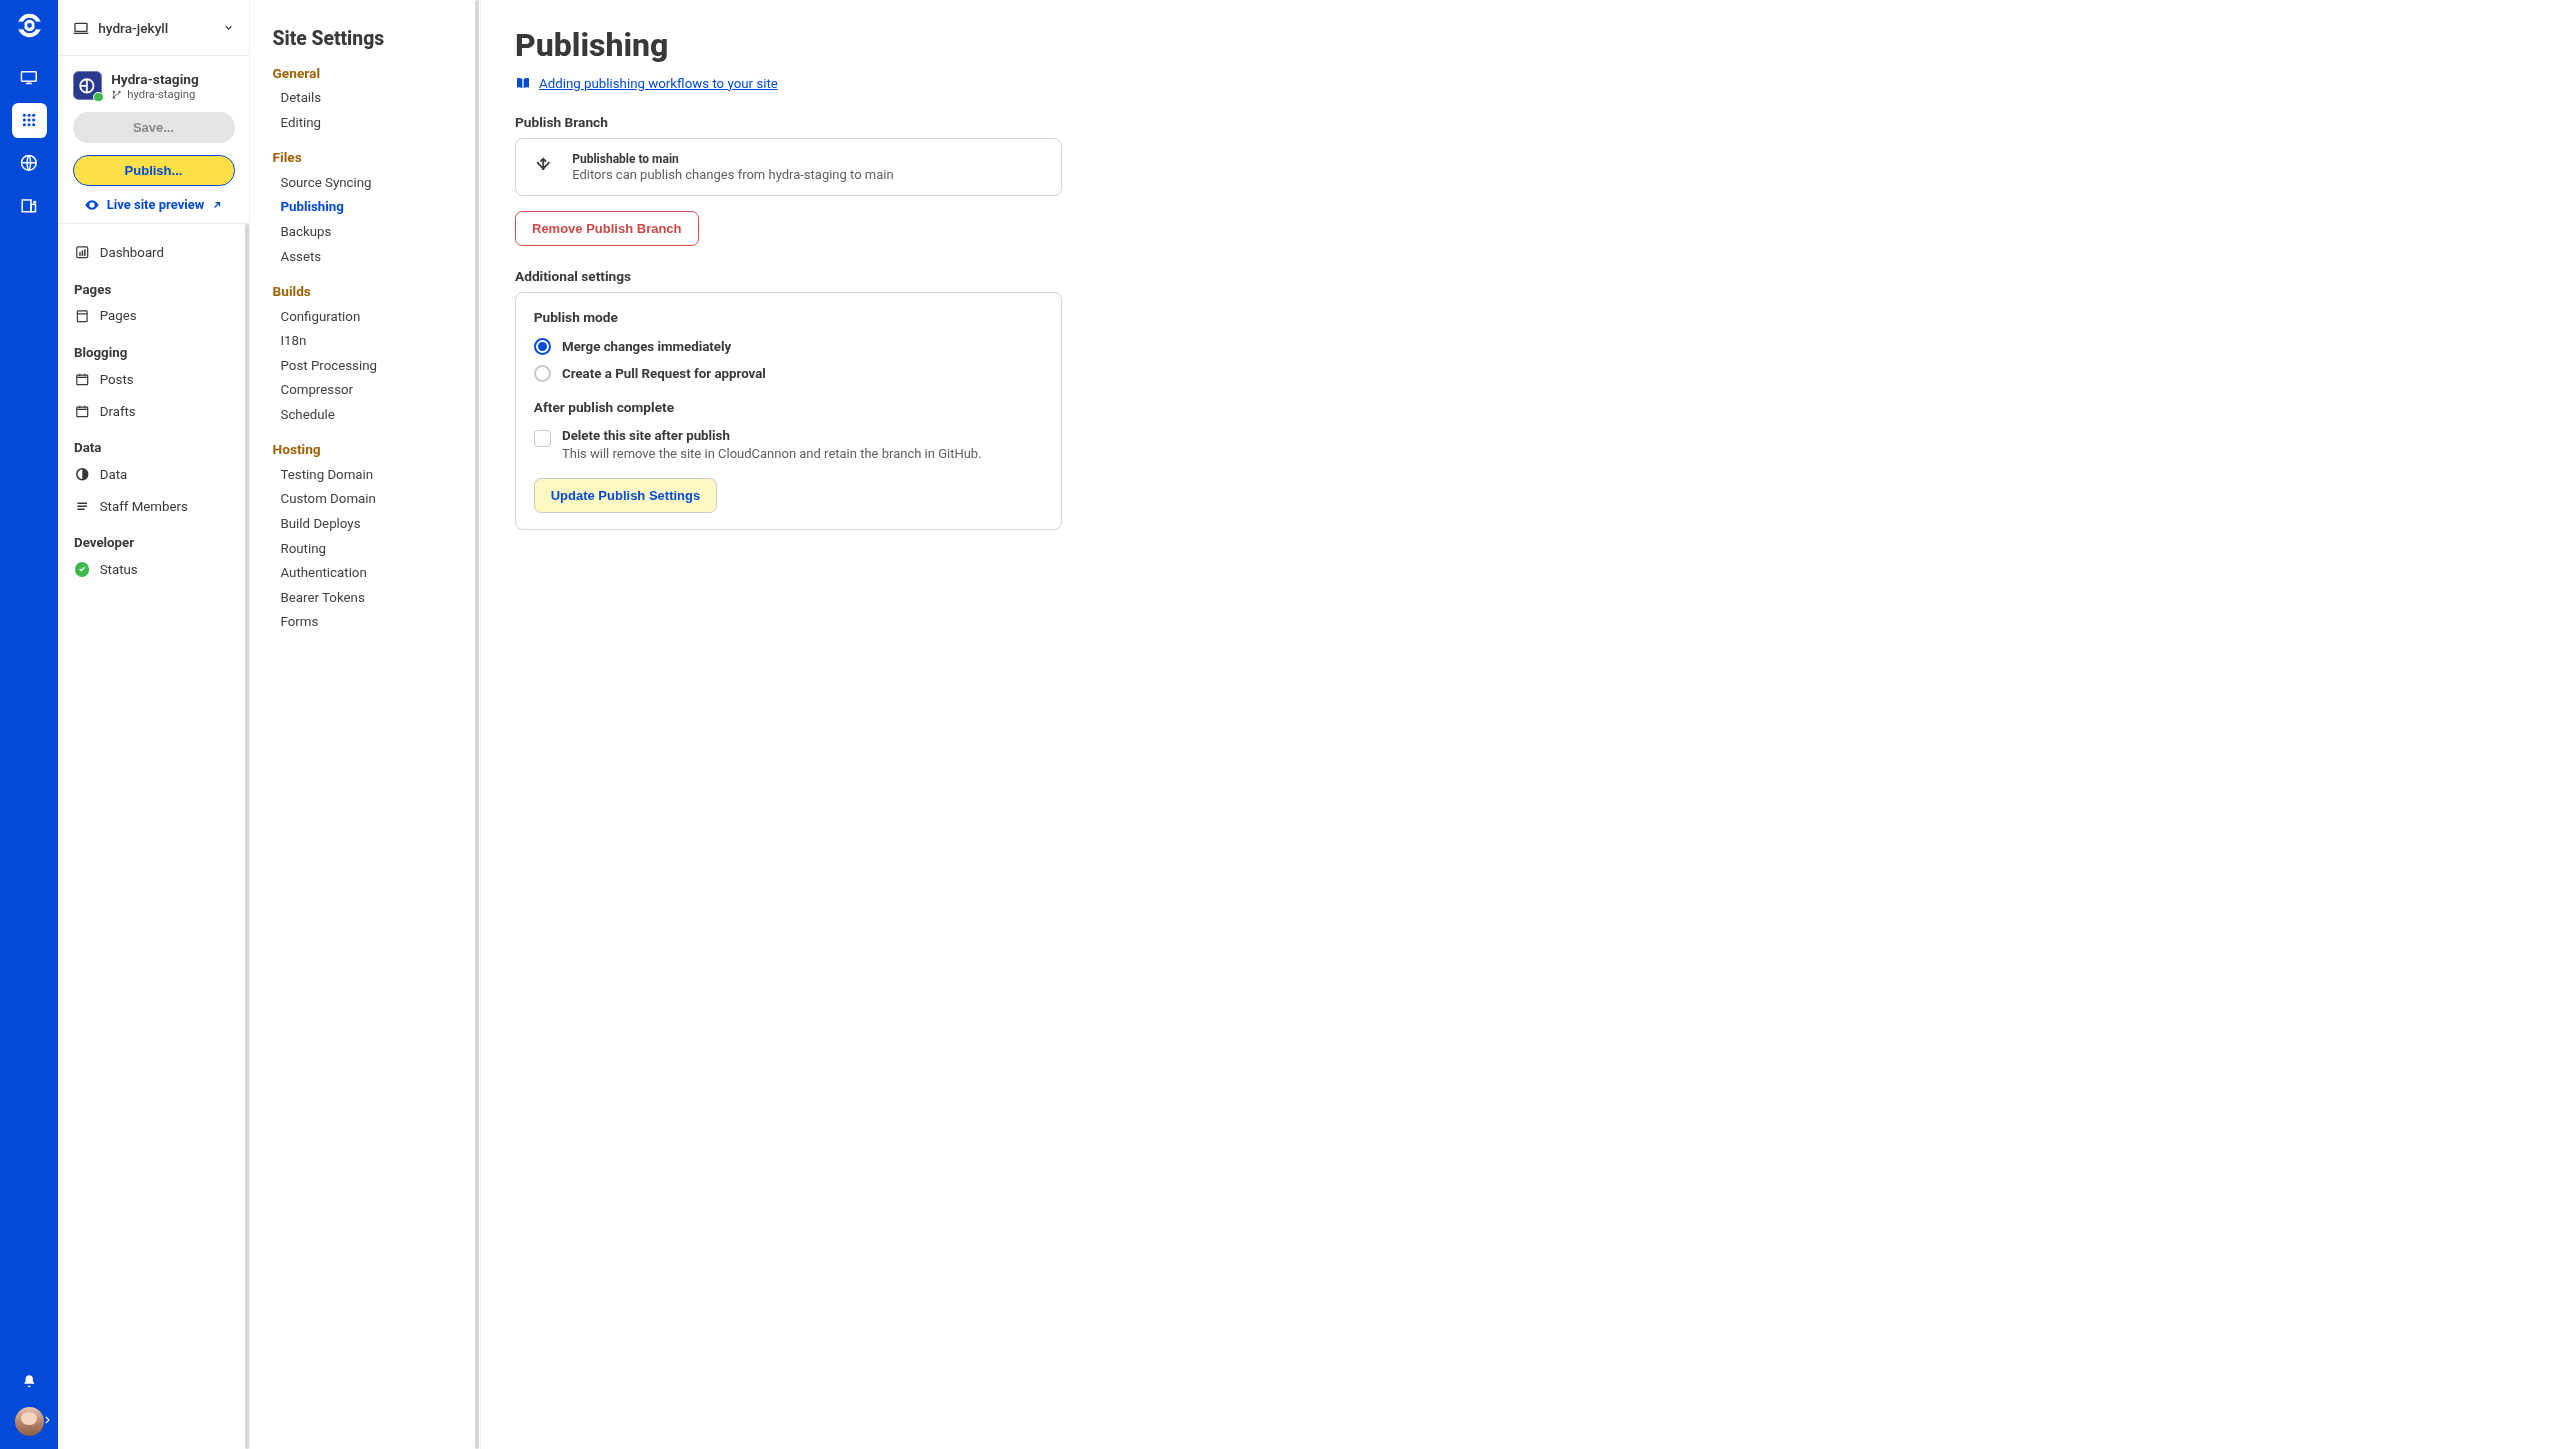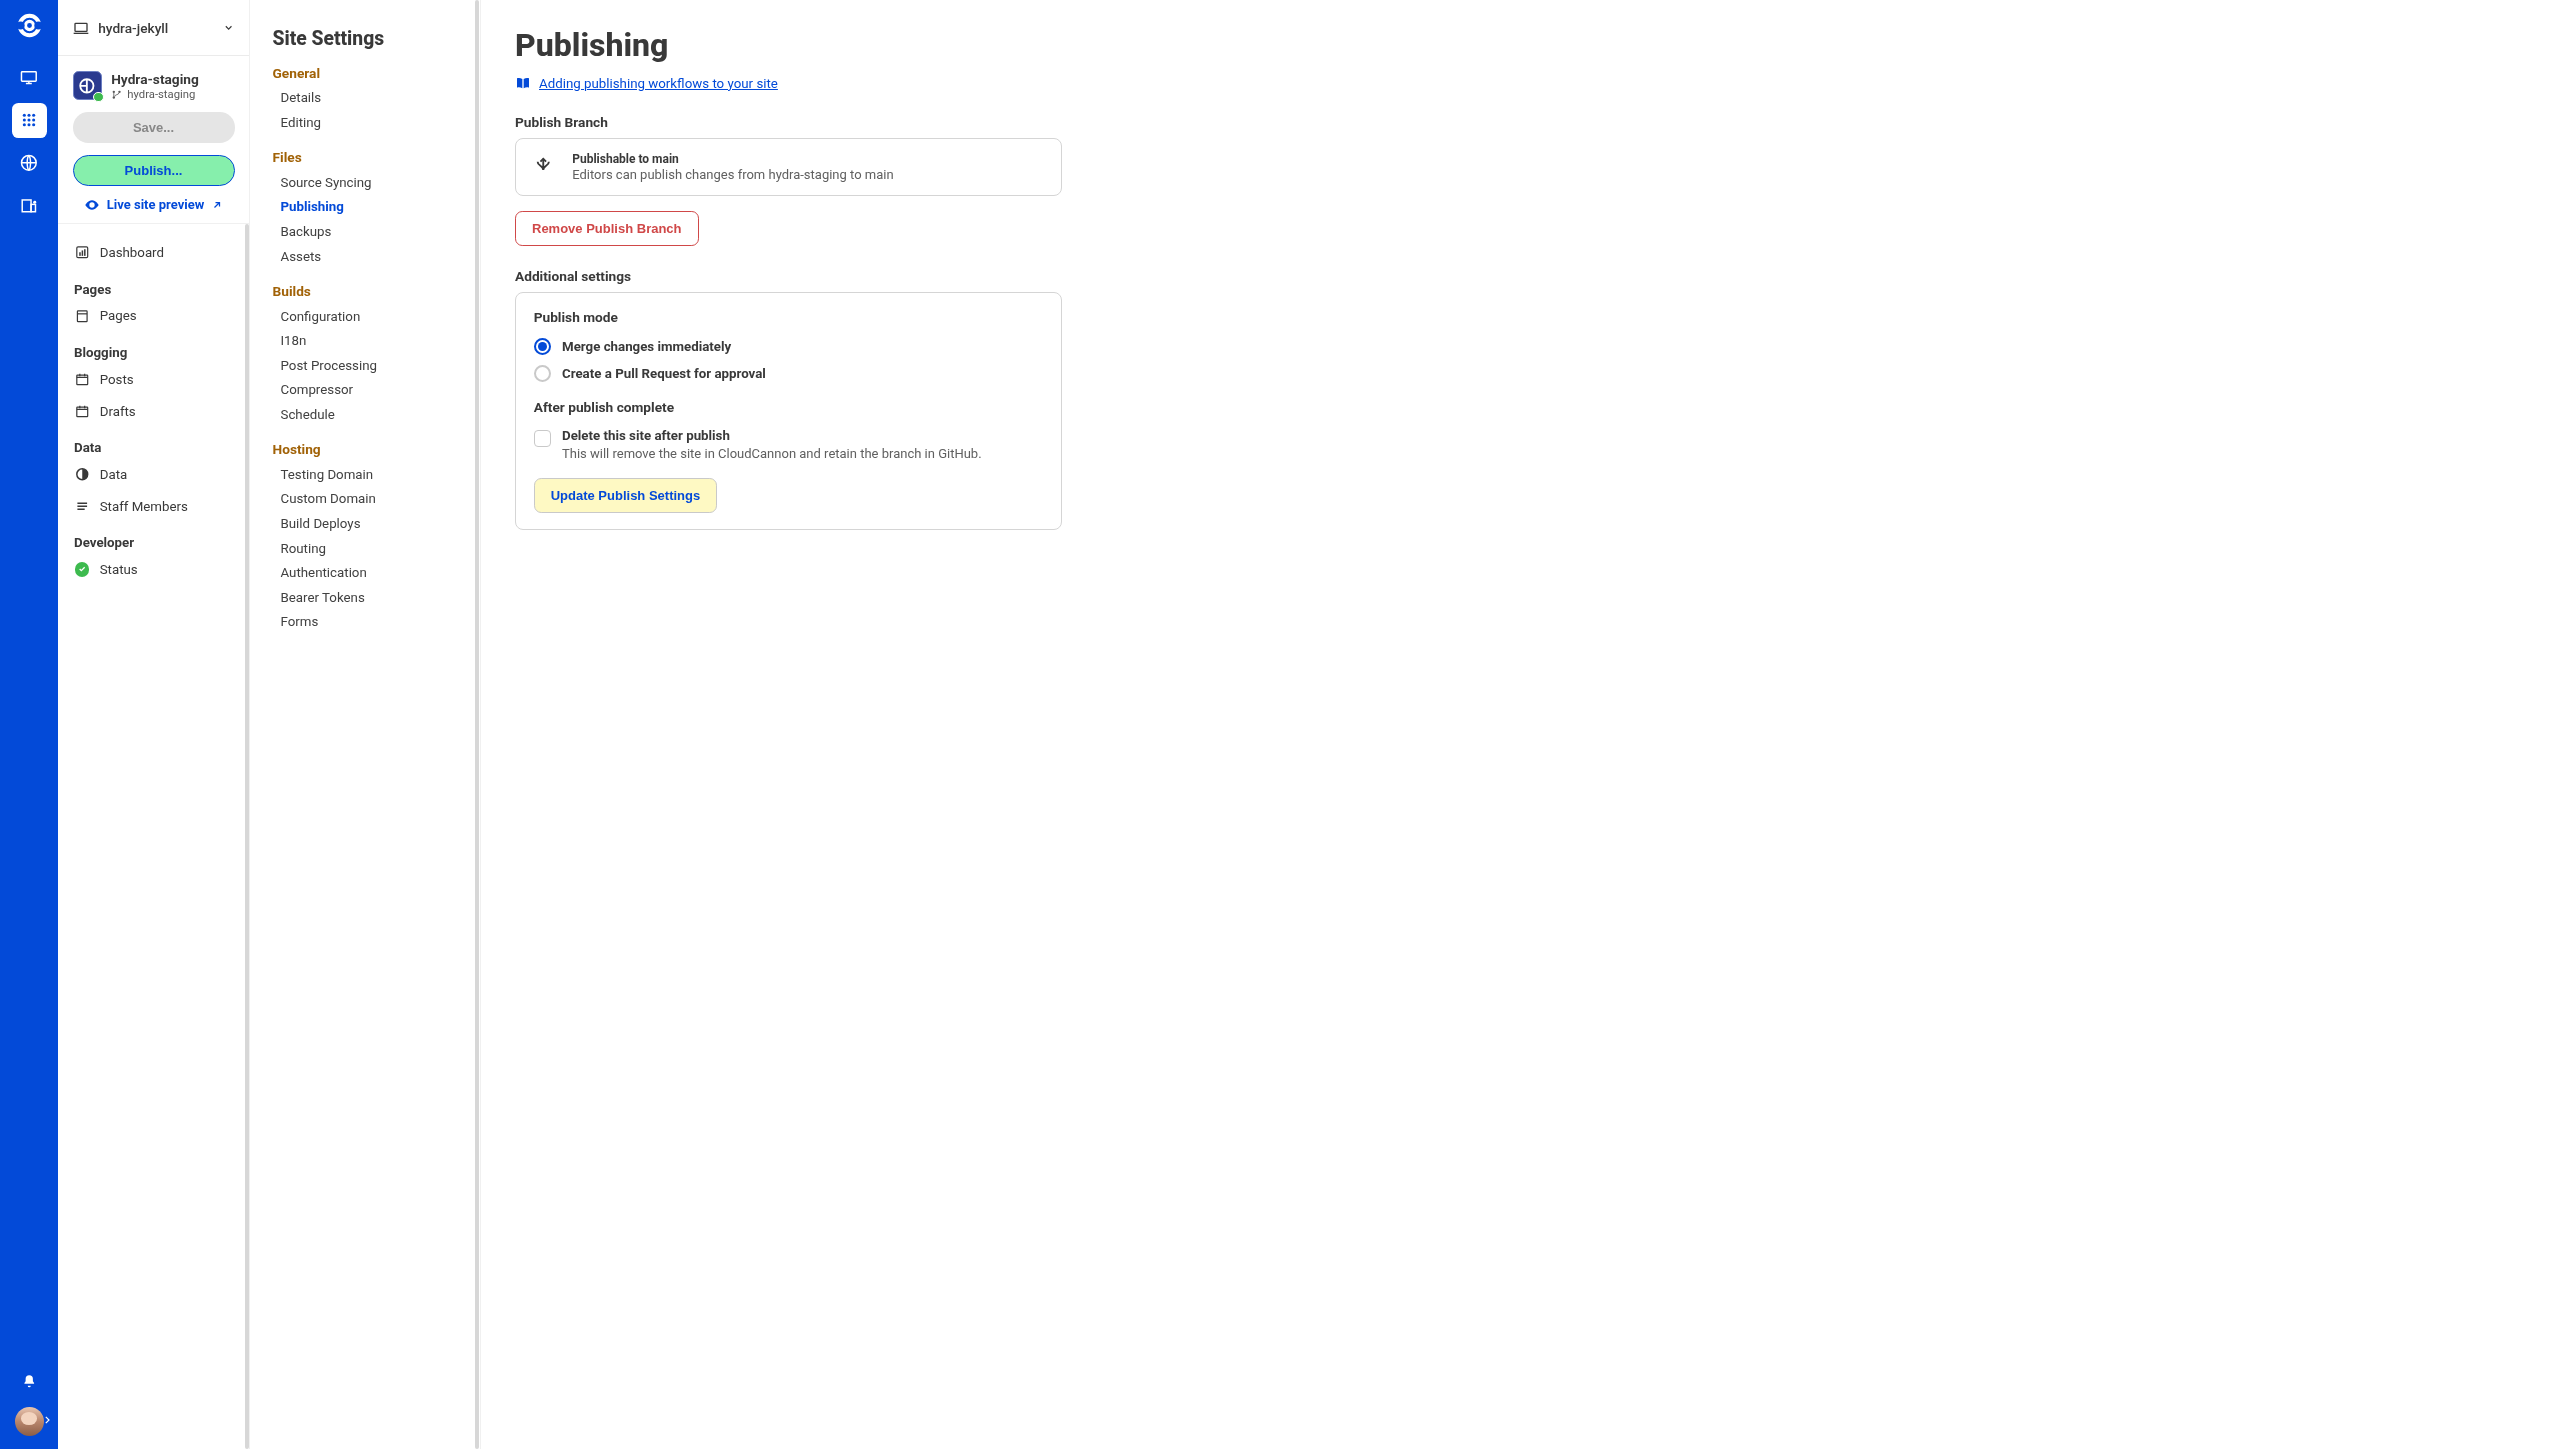--- a/index.html
+++ b/index.html
@@ -88,21 +88,21 @@
   width: 100%;
   height: 31px;
   border-radius: 15.3px;
   border: none;
   font-size: 13px;
   font-weight: 600;
   cursor: pointer;
   margin-top: 11.3px;
 }
 .btn-save { background:#e5e5e5; color:#888; cursor:not-allowed; }
-.btn-publish { background:#86efac; border:1.2px solid #034AD8; color:#034AD8; }
+.btn-publish { background:#fde047; border:1.2px solid #034AD8; color:#034AD8; }
 .preview-link {
   display:flex; align-items:center; justify-content:center;
   gap:6.4px; margin-top:11.3px;
   color:#034AD8; font-weight:700; font-size:13px;
   cursor:pointer;
 }
 .sidebar-scroll{
   flex:1; overflow-y:auto; padding:13px 0 9.7px;
   position:relative;
 }

